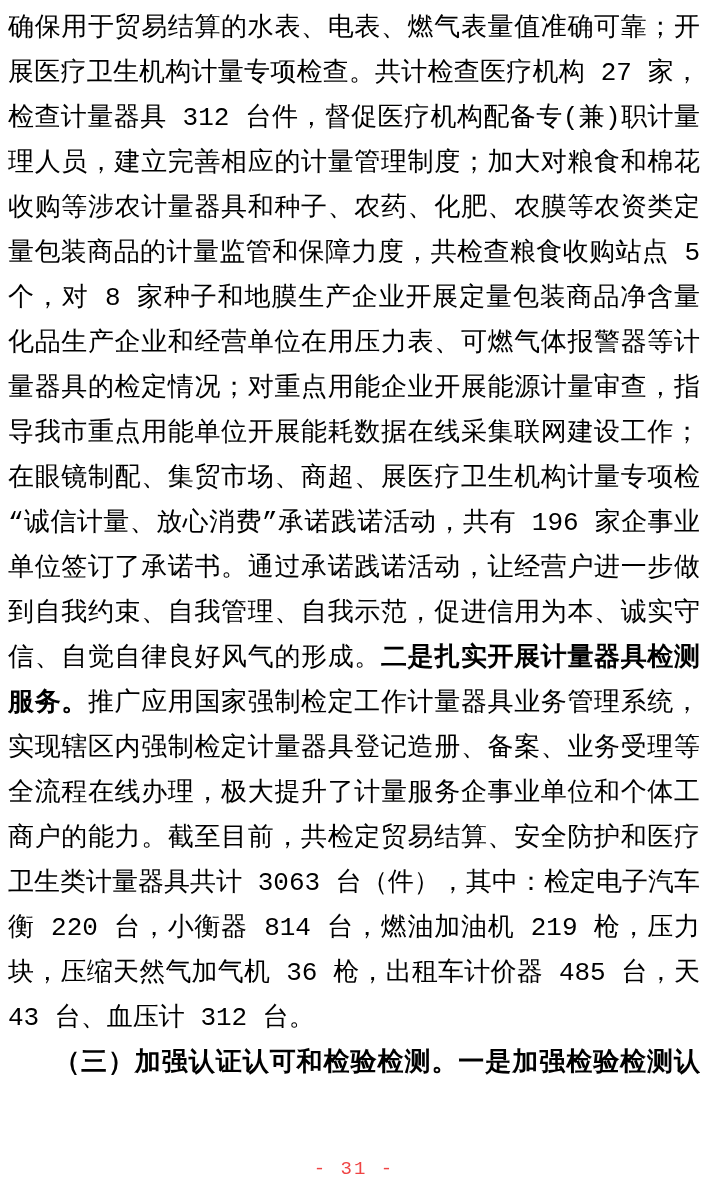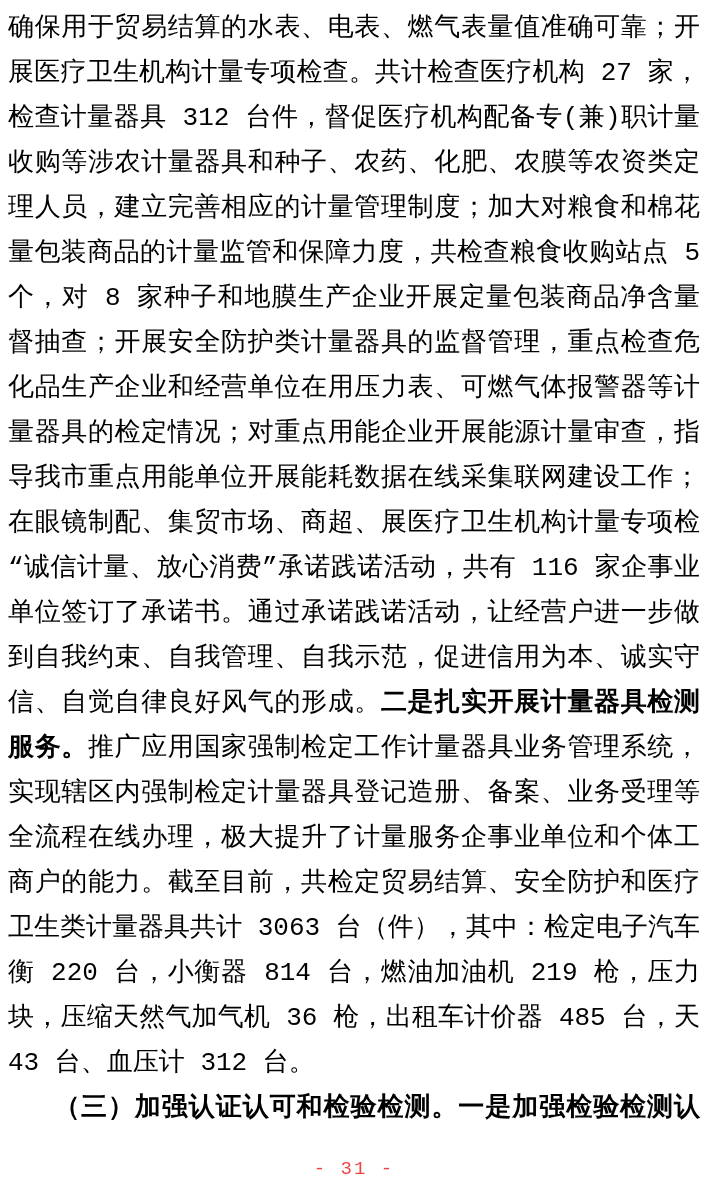--- a/index.html
+++ b/index.html
@@ -52,30 +52,29 @@
   }
 </style>
 </head>
 <body>
 
 <div class="page">
   <div class="text-block">
       <div class="line"><span>确保用于贸易结算的水表、电表、燃气表量值准确可靠；开</span></div>
       <div class="line"><span>展医疗卫生机构计量专项检查。共计检查医疗机构 27 家，</span></div>
       <div class="line"><span>检查计量器具 312 台件，督促医疗机构配备专(兼)职计量管</span></div>
+      <div class="line"><span>理人员，建立完善相应的计量管理制度；加大对粮食和棉花</span></div>
       <div class="line"><span>收购等涉农计量器具和种子、农药、化肥、农膜等农资类定</span></div>
-      <div class="line"><span>理人员，建立完善相应的计量管理制度；加大对粮食和棉花</span></div>
       <div class="line"><span>量包装商品的计量监管和保障力度，共检查粮食收购站点 5</span></div>
       <div class="line"><span>个，对 8 家种子和地膜生产企业开展定量包装商品净含量监</span></div>
-      <div class="line"><span>督抽查；开展安全防护类计量器具的监督管理，重点检查危</span></div>
       <div class="line"><span>化品生产企业和经营单位在用压力表、可燃气体报警器等计</span></div>
       <div class="line"><span>量器具的检定情况；对重点用能企业开展能源计量审查，指</span></div>
       <div class="line"><span>导我市重点用能单位开展能耗数据在线采集联网建设工作；</span></div>
       <div class="line"><span>在眼镜制配、集贸市场、商超、展医疗卫生机构计量专项检查</span></div>
-      <div class="line"><span>“诚信计量、放心消费”承诺践诺活动，共有 116 家企事业</span></div>
+      <div class="line"><span>“诚信计量、放心消费”承诺践诺活动，共有 196 家企事业</span></div>
       <div class="line"><span>单位签订了承诺书。通过承诺践诺活动，让经营户进一步做</span></div>
       <div class="line"><span>到自我约束、自我管理、自我示范，促进信用为本、诚实守</span></div>
       <div class="line"><span>信、自觉自律良好风气的形成。</span><span class="b">二是扎实开展计量器具检测</span></div>
       <div class="line"><span class="b">服务。</span><span>推广应用国家强制检定工作计量器具业务管理系统，</span></div>
       <div class="line"><span>实现辖区内强制检定计量器具登记造册、备案、业务受理等</span></div>
       <div class="line"><span>全流程在线办理，极大提升了计量服务企事业单位和个体工</span></div>
       <div class="line"><span>商户的能力。截至目前，共检定贸易结算、安全防护和医疗</span></div>
       <div class="line"><span>卫生类计量器具共计 3063 台（件），其中：检定电子汽车</span></div>
       <div class="line"><span>衡 220 台，小衡器 814 台，燃油加油机 219 枪，压力表 1144</span></div>
       <div class="line"><span>块，压缩天然气加气机 36 枪，出租车计价器 485 台，天平</span></div>

